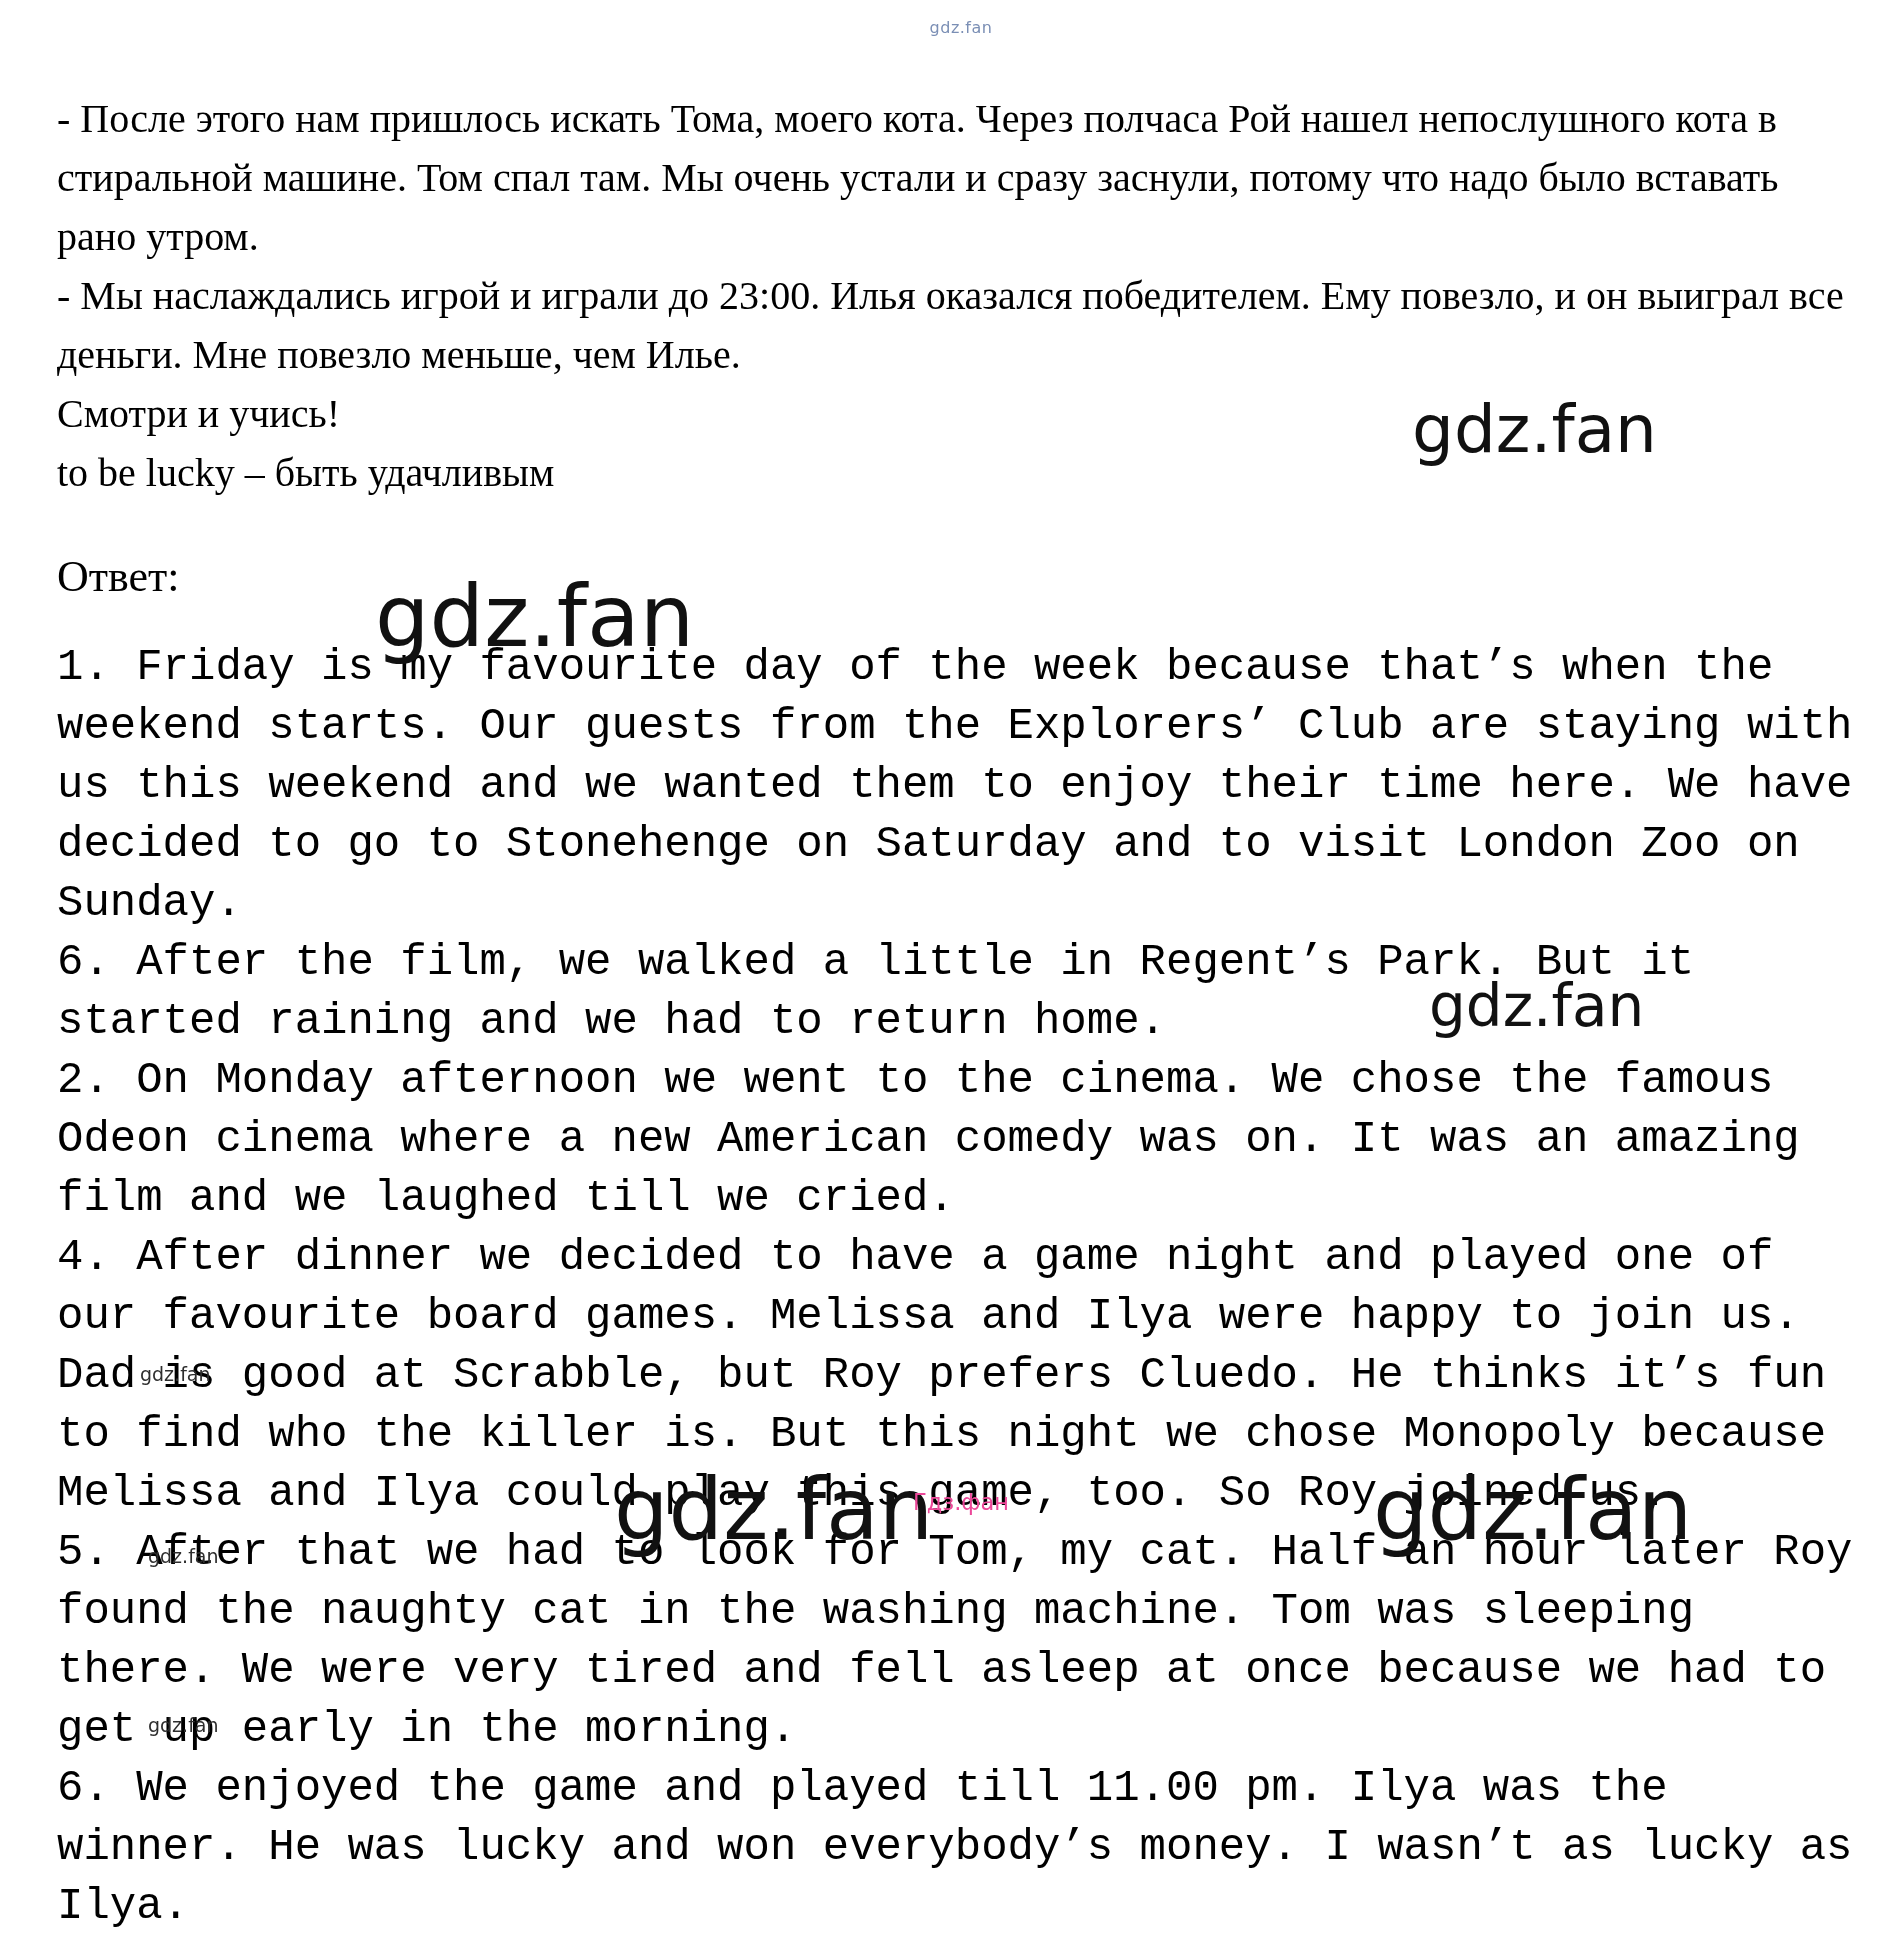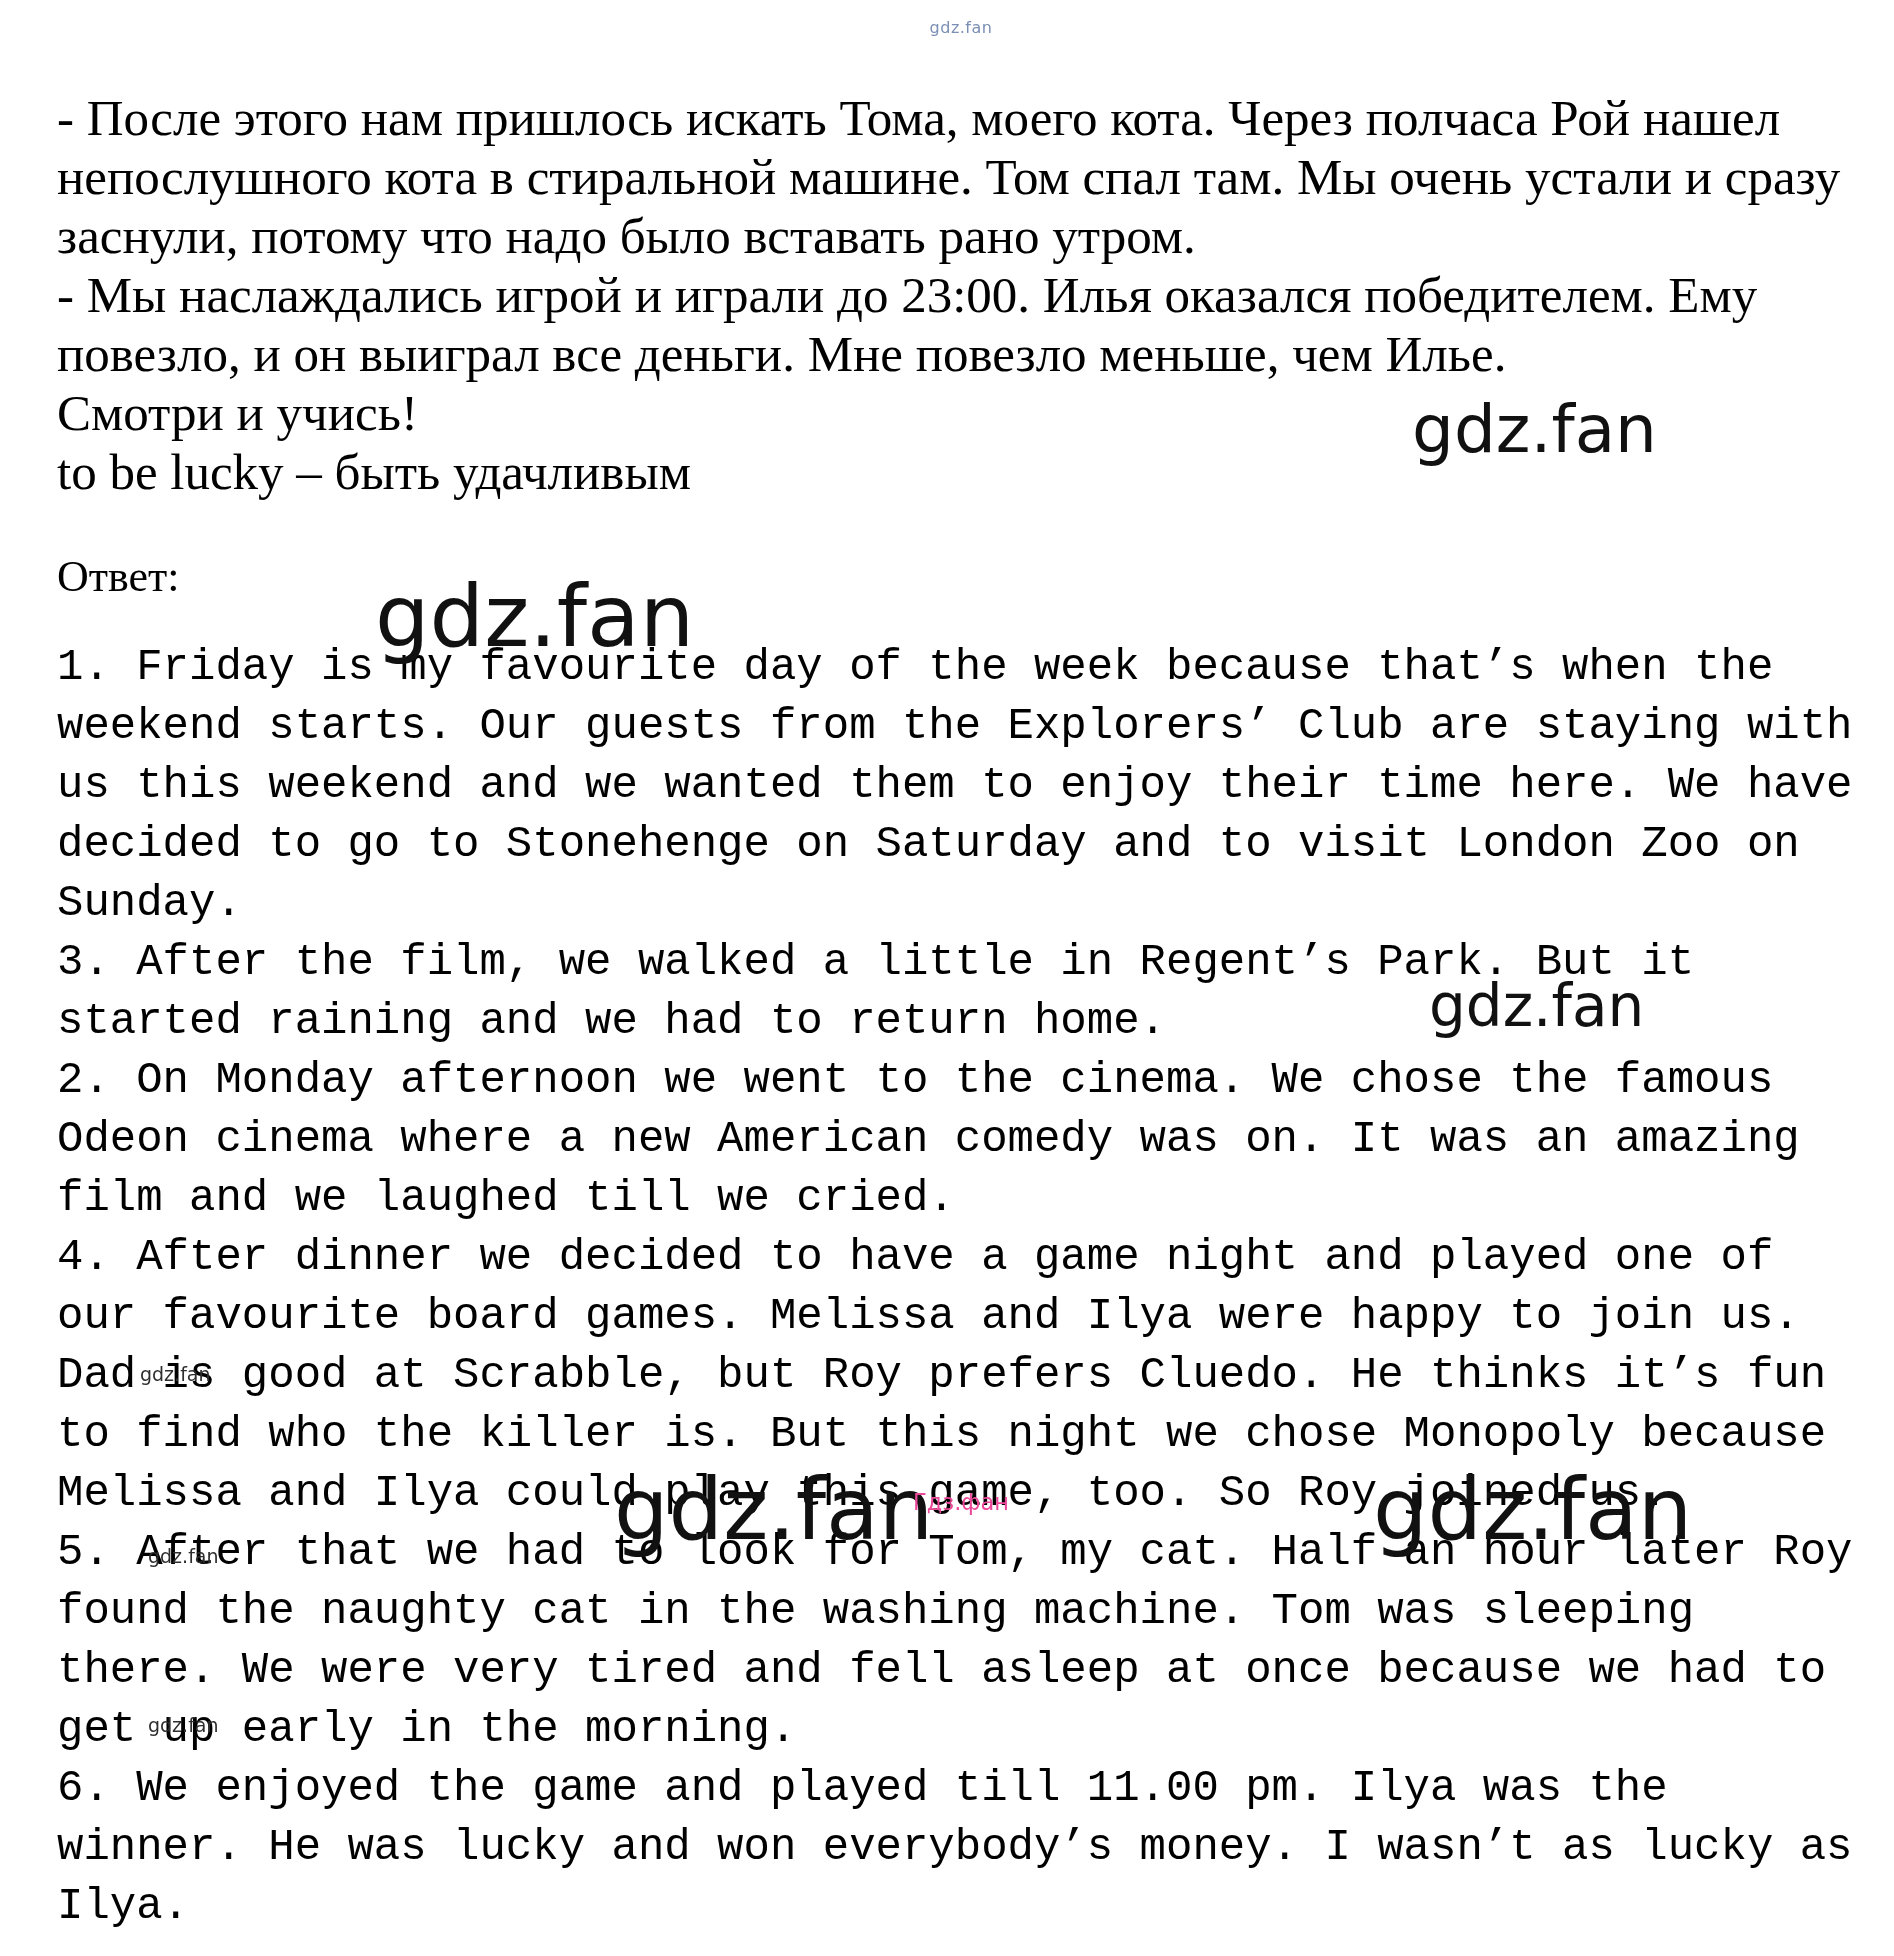--- a/index.html
+++ b/index.html
@@ -33,21 +33,21 @@
     color: #7b8fb5;
     letter-spacing: 0.5px;
   }
   .content {
     position: absolute;
     left: 43px;
     top: 73px;
     width: 1808px;
   }
   .para {
-    font-size: 51px;
+    font-size: 40px;
     line-height: 59px;
     text-align: left;
     margin: 0;
     white-space: pre-wrap;
   }
   .answer-label {
     font-size: 44px;
     line-height: 59px;
     margin: 45px 0 32px 0;
   }
@@ -98,21 +98,21 @@
 
   <div class="content">
     <p class="para">- После этого нам пришлось искать Тома, моего кота. Через полчаса Рой нашел непослушного кота в стиральной машине. Том спал там. Мы очень устали и сразу заснули, потому что надо было вставать рано утром.</p>
     <p class="para">- Мы наслаждались игрой и играли до 23:00. Илья оказался победителем. Ему повезло, и он выиграл все деньги. Мне повезло меньше, чем Илье.</p>
     <p class="para">Смотри и учись!</p>
     <p class="para">to be lucky – быть удачливым</p>
 
     <p class="answer-label">Ответ:</p>
 
     <p class="item">1. Friday is my favourite day of the week because that’s when the weekend starts. Our guests from the Explorers’ Club are staying with us this weekend and we wanted them to enjoy their time here. We have decided to go to Stonehenge on Saturday and to visit London Zoo on Sunday.</p>
-    <p class="item">3. After the film, we walked a little in Regent’s Park. But it started raining and we had to return home.</p>
+    <p class="item">6. After the film, we walked a little in Regent’s Park. But it started raining and we had to return home.</p>
     <p class="item">2. On Monday afternoon we went to the cinema. We chose the famous Odeon cinema where a new American comedy was on. It was an amazing film and we laughed till we cried.</p>
     <p class="item">4. After dinner we decided to have a game night and played one of our favourite board games. Melissa and Ilya were happy to join us. Dad is good at Scrabble, but Roy prefers Cluedo. He thinks it’s fun to find who the killer is. But this night we chose Monopoly because Melissa and Ilya could play this game, too. So Roy joined us.</p>
     <p class="item">5. After that we had to look for Tom, my cat. Half an hour later Roy found the naughty cat in the washing machine. Tom was sleeping there. We were very tired and fell asleep at once because we had to get up early in the morning.</p>
     <p class="item">6. We enjoyed the game and played till 11.00 pm. Ilya was the winner. He was lucky and won everybody’s money. I wasn’t as lucky as Ilya.</p>
   </div>
 
   <span class="wm wm-lg" style="left:1398px; top:375px;">gdz.fan</span>
   <span class="wm wm-xl" style="left:361px; top:550px;">gdz.fan</span>
   <span class="wm wm-md" style="left:1415px; top:956px;">gdz.fan</span>
   <span class="wm wm-xl" style="left:600px; top:1443px;">gdz.fan</span>

